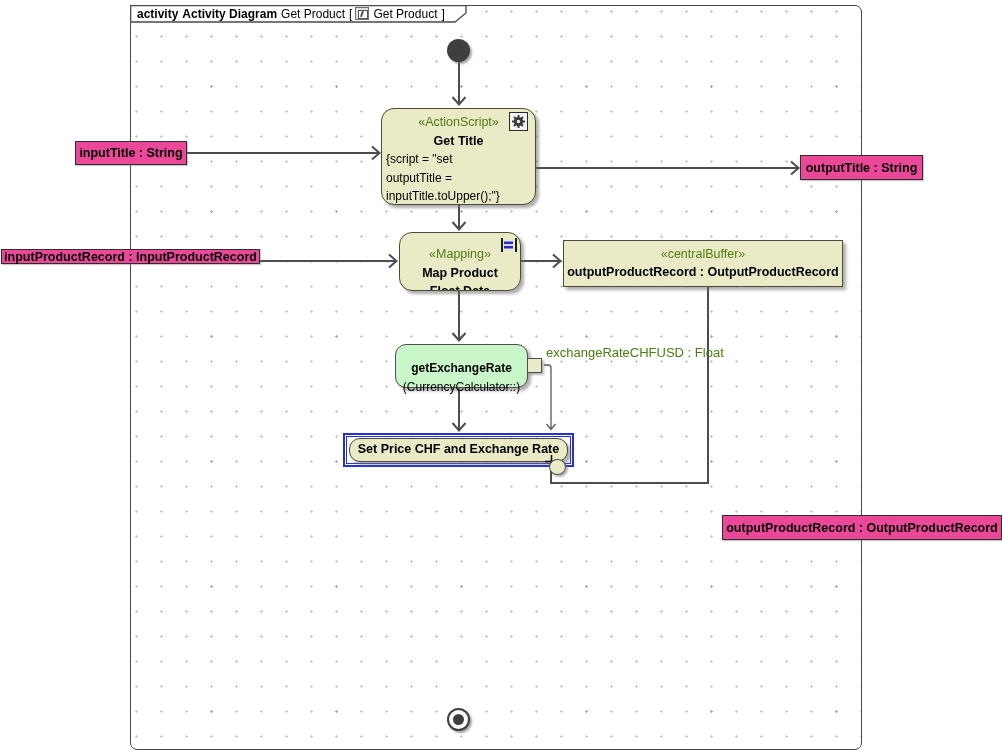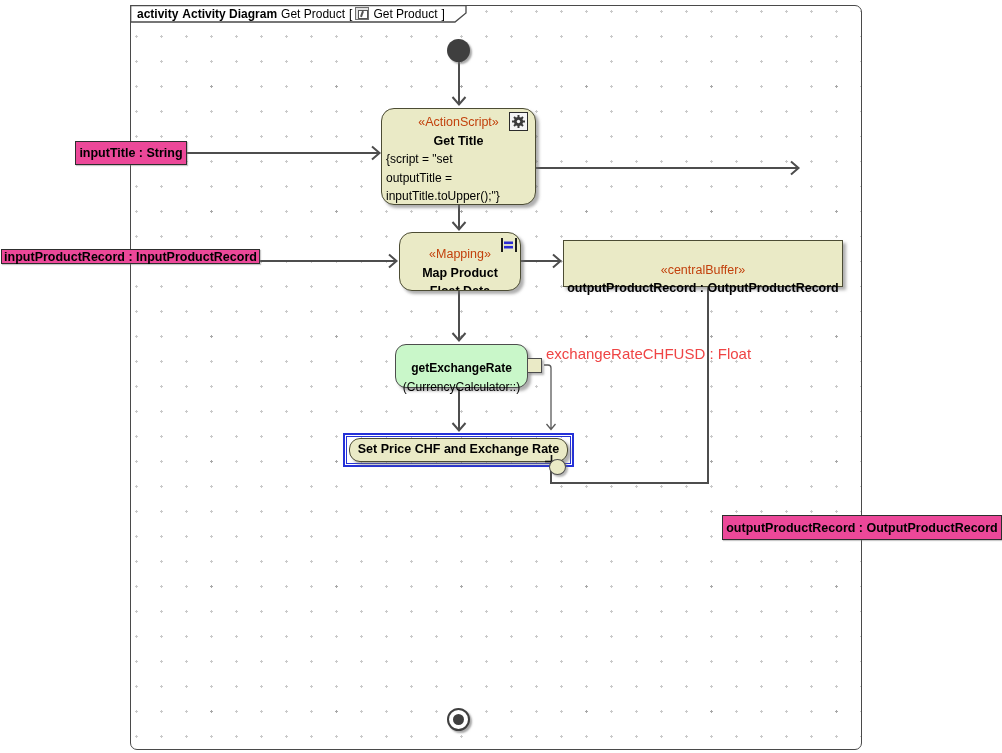--- a/index.html
+++ b/index.html
@@ -42,27 +42,27 @@
   .diagram-mini-icon::after {
     content:""; position:absolute; left:5px; top:3px; width:2px; height:6px;
     background:#555; transform:rotate(20deg);
   }
   
   .action {
     position:absolute; background:#eaeac6; border:1.3px solid #4c4c34;
     border-radius:13px; box-shadow:3px 3px 3px rgba(110,110,110,.55);
     text-align:center; font-size:12.5px; line-height:18.5px; overflow:hidden;
   }
-  .stereotype { color:#c2410c; }
+  .stereotype { color:#4d7c0f; }
   .node-name { font-weight:bold; color:#000; }
   .script-line { text-align:left; padding-left:4px; font-size:12px; }
   .buffer {
     position:absolute; background:#eaeac6; border:1.3px solid #4c4c34;
     box-shadow:3px 3px 3px rgba(110,110,110,.55);
-    text-align:center; font-size:12.5px; line-height:18px; padding-top:20px;
+    text-align:center; font-size:12.5px; line-height:18px; padding-top:4px;
   }
   .call-behavior {
     position:absolute; background:#c9f7c9; border:1.3px solid #4d4d4d;
     border-radius:11px; box-shadow:3px 3px 3px rgba(110,110,110,.55);
     text-align:center; font-size:12px; line-height:19px; padding-top:14px;
   }
   .param {
     position:absolute; background:#ec4899; border:1.4px solid #2e2e2e;
     display:flex; align-items:center; justify-content:center;
     font-weight:bold; font-size:12.5px; white-space:nowrap;
@@ -71,21 +71,21 @@
   .pin-square {
     position:absolute; width:15px; height:15px; background:#eaeac6;
     border:1.2px solid #4d4d4d; box-shadow:2px 2px 2px rgba(110,110,110,.5);
   }
   .pin-circle {
     position:absolute; width:17px; height:16px; background:#eaeac6;
     border:1.2px solid #4d4d4d; border-radius:50%;
     box-shadow:2px 2px 2px rgba(110,110,110,.5);
   }
   .edge-label {
-    position:absolute; font-size:15px; color:#ef4444; white-space:nowrap;
+    position:absolute; font-size:13px; color:#4d7c0f; white-space:nowrap;
   }
   .selection-rect {
     position:absolute; border:2px solid #2531d8;
     box-shadow: inset 0 0 0 1px #ffffff, inset 0 0 0 2px #2531d8;
   }
   .initial-node {
     position:absolute; width:23px; height:23px; border-radius:50%;
     background:#3f3f3f; box-shadow:2px 2px 2px rgba(110,110,110,.6);
   }
   .final-node {
@@ -185,20 +185,23 @@
     <g stroke="#111" stroke-width="1.6">
       <line x1="6.5" y1="0" x2="6.5" y2="13"></line>
       <line x1="0" y1="6.5" x2="13" y2="6.5"></line>
     </g>
   </svg>
   <div class="pin-circle" style="left:549px; top:459px;"></div>
 
   <div class="param" style="left:75px; top:141px; width:112px; height:24px;">
     <span>inputTitle : String</span>
   </div>
+  <div class="param" style="left:800px; top:155px; width:123px; height:25px;">
+    <span>outputTitle : String</span>
+  </div>
   <div class="param" style="left:1px; top:249px; width:259px; height:15px;">
     <span>inputProductRecord : InputProductRecord</span>
   </div>
   <div class="param" style="left:722px; top:515px; width:280px; height:25px;">
     <span>outputProductRecord : OutputProductRecord</span>
   </div>
 
   <div class="final-node" style="left:447px; top:708px;"></div>
 
   <div class="frame-tab">

